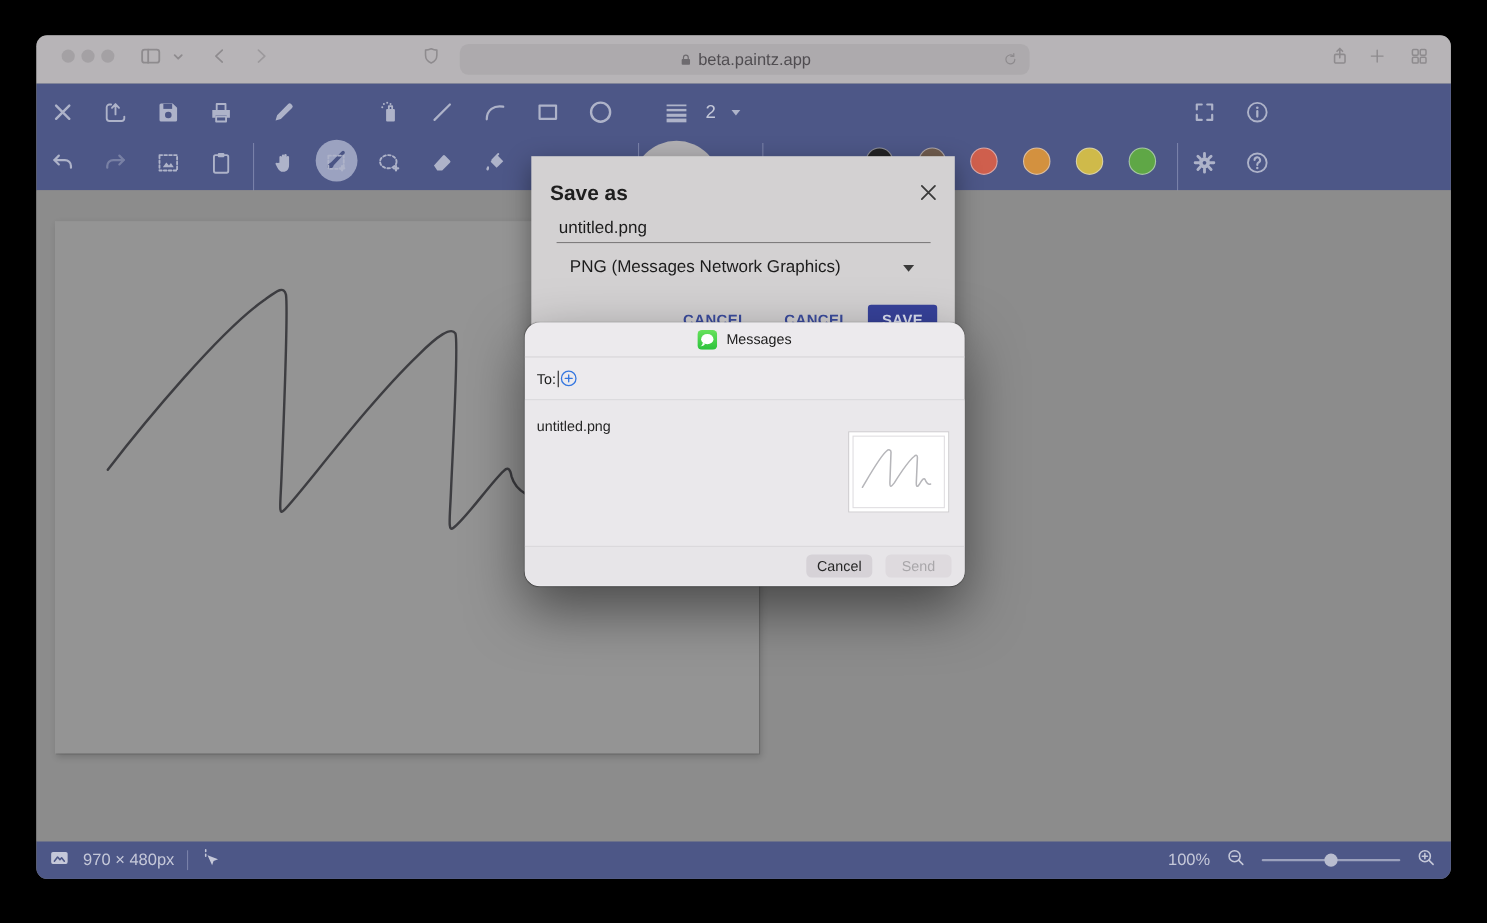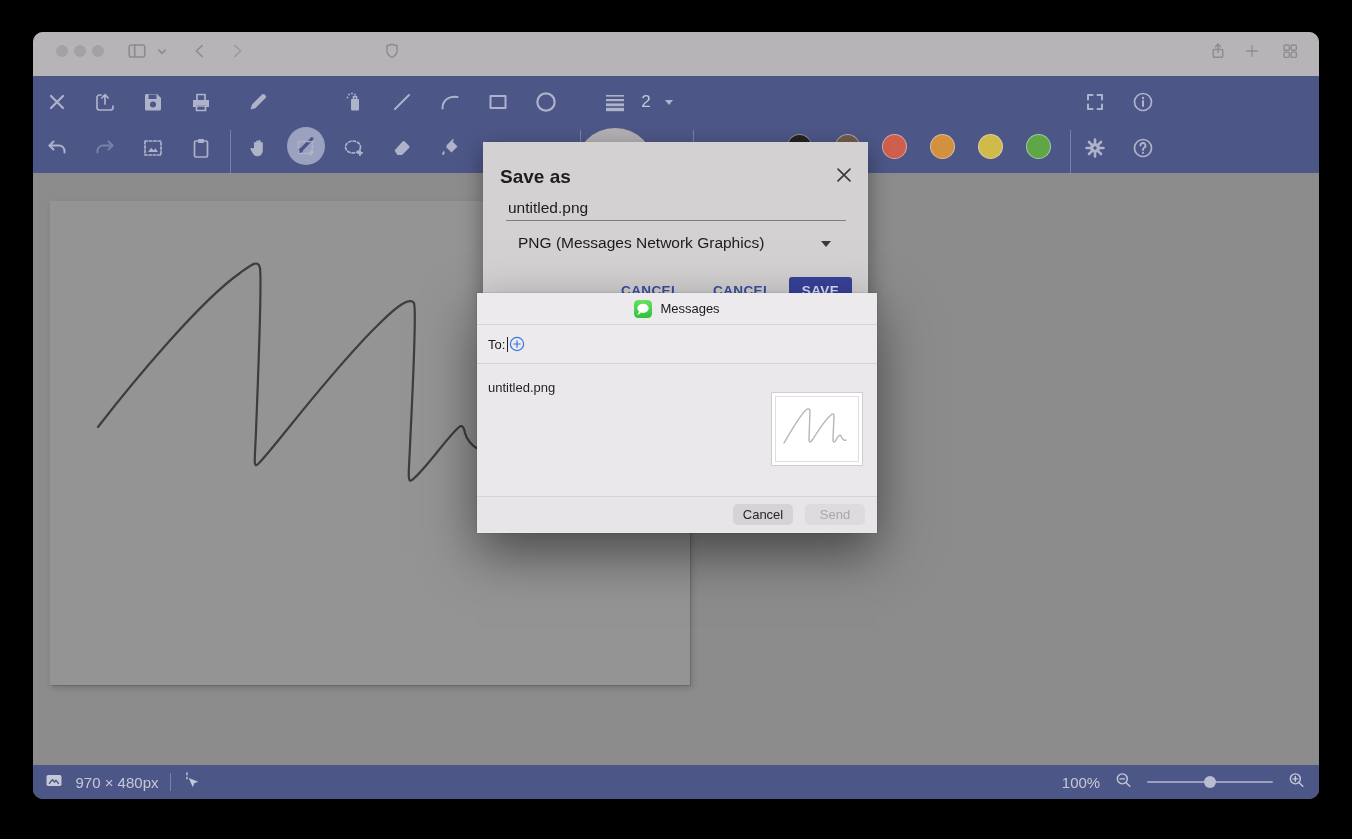--- a/index.html
+++ b/index.html
@@ -58,21 +58,21 @@
   #save-underline { position:absolute; left:23px; top:78px; width:340px; height:1px; background:#7e7c7d; }
   #save-format { position:absolute; left:35px; top:92px; font-size:15.5px; color:#1c1c1c; }
   #format-caret { position:absolute; left:338px; top:99px; width:0; height:0;
     border-left:5px solid transparent; border-right:5px solid transparent; border-top:6px solid #3a3a3a; }
   .sd-textbtn { position:absolute; top:141px; font-size:13.5px; font-weight:bold; color:#3b4c9e; letter-spacing:0.4px; }
   #save-btn { position:absolute; left:306px; top:135px; width:63px; height:27px; background:#37429b; border-radius:3px;
     color:#dde1f2; font-size:13.5px; font-weight:bold; display:flex; align-items:center; justify-content:center; letter-spacing:0.4px; }
 
   
   #msg-dialog { position:absolute; left:444px; top:261px; width:400px; height:240px; background:#eceaed;
-    border-radius:0; box-shadow:0 20px 50px rgba(0,0,0,0.5), 0 0 1px rgba(0,0,0,0.4); z-index:10; overflow:hidden; }
+    border-radius:14px; box-shadow:0 20px 50px rgba(0,0,0,0.5), 0 0 1px rgba(0,0,0,0.4); z-index:10; overflow:hidden; }
   #msg-header { height:32px; display:flex; align-items:center; justify-content:center; gap:8px; border-bottom:1px solid #d6d4d7; }
   #msg-title { font-size:13px; color:#1a1a1a; }
   #msg-to-row { height:39px; display:flex; align-items:center; padding:0 11px; border-bottom:1px solid #d6d4d7; }
   #to-label { font-size:13px; color:#1a1a1a; }
   #to-cursor { width:1px; height:15px; background:#222; margin-left:2px; }
   #to-placeholder { font-size:13px; color:#b9b7ba; margin-left:1px; flex:1; }
   #msg-content { height:132px; position:relative; background:#eae8eb; }
   #attach-name { position:absolute; left:11px; top:16px; font-size:13px; color:#262626; }
   #thumb { position:absolute; right:14px; top:28px; width:92px; height:74px; background:#fff; border:1px solid #cfcdd0; }
   #thumb-inner { position:absolute; left:3px; top:3px; right:3px; bottom:3px; border:1px solid #e0dee1; }
@@ -112,20 +112,33 @@
       <svg width="20" height="20" viewBox="0 0 24 24">
           <path d="M9.5 5.5 L16.5 12 L9.5 18.5"></path>
         </svg>
     </div>
     <div class="cicon" style="left:359px;top:19px">
       <svg width="19" height="19" viewBox="0 0 24 24">
           <path d="M12 3.5 c2.2 1 4.2 1.6 6.5 1.6 v6 c0 4.5-3.3 7.6-6.5 8.9 -3.2-1.3-6.5-4.4-6.5-8.9 v-6 c2.3 0 4.3-.6 6.5-1.6z"></path>
         </svg>
     </div>
 
+    <div id="urlbar">
+      <svg width="13" height="13" viewBox="0 0 24 24" style="flex:none">
+          <rect x="5" y="10.5" width="14" height="9.5" rx="1.5" fill="#6e6b6f" stroke="none"></rect>
+          <path d="M8 10.5 V8 a4 4 0 0 1 8 0 v2.5" stroke="#6e6b6f" fill="none" stroke-width="2"></path>
+        </svg>
+      <span class="url-text">beta.paintz.app</span>
+      <div id="reload" class="cicon" style="position:absolute">
+        <svg width="15" height="15" viewBox="0 0 24 24">
+            <path d="M18.5 12 a6.5 6.5 0 1 1 -2.2-4.9"></path>
+            <path d="M17 3.5 v4.2 h-4.2"></path>
+          </svg>
+      </div>
+    </div>
 
     <div class="cicon" style="left:1185px;top:19px">
       <svg width="19" height="19" viewBox="0 0 24 24">
           <rect x="6" y="10" width="12" height="10" rx="1.5"></rect>
           <path d="M12 14 V3.5 M8.8 6.5 L12 3.2 L15.2 6.5"></path>
         </svg>
     </div>
     <div class="cicon" style="left:1219px;top:19px">
       <svg width="17" height="17" viewBox="0 0 24 24">
           <path d="M12 4.5 V19.5 M4.5 12 H19.5"></path>

